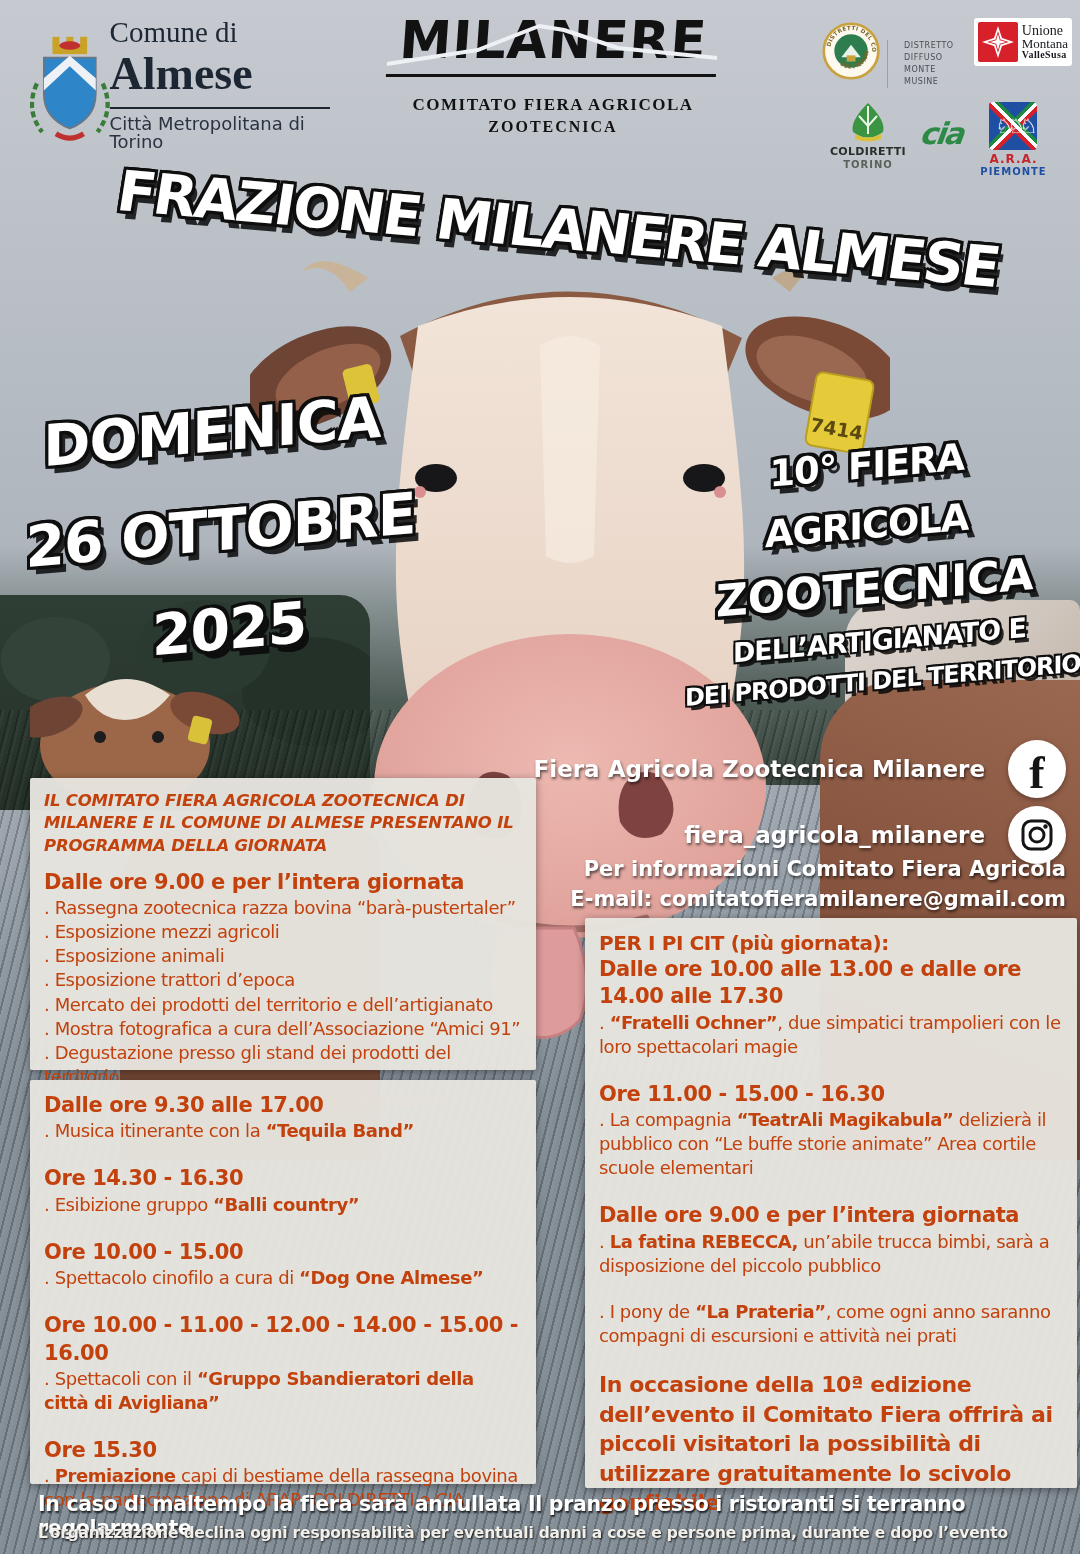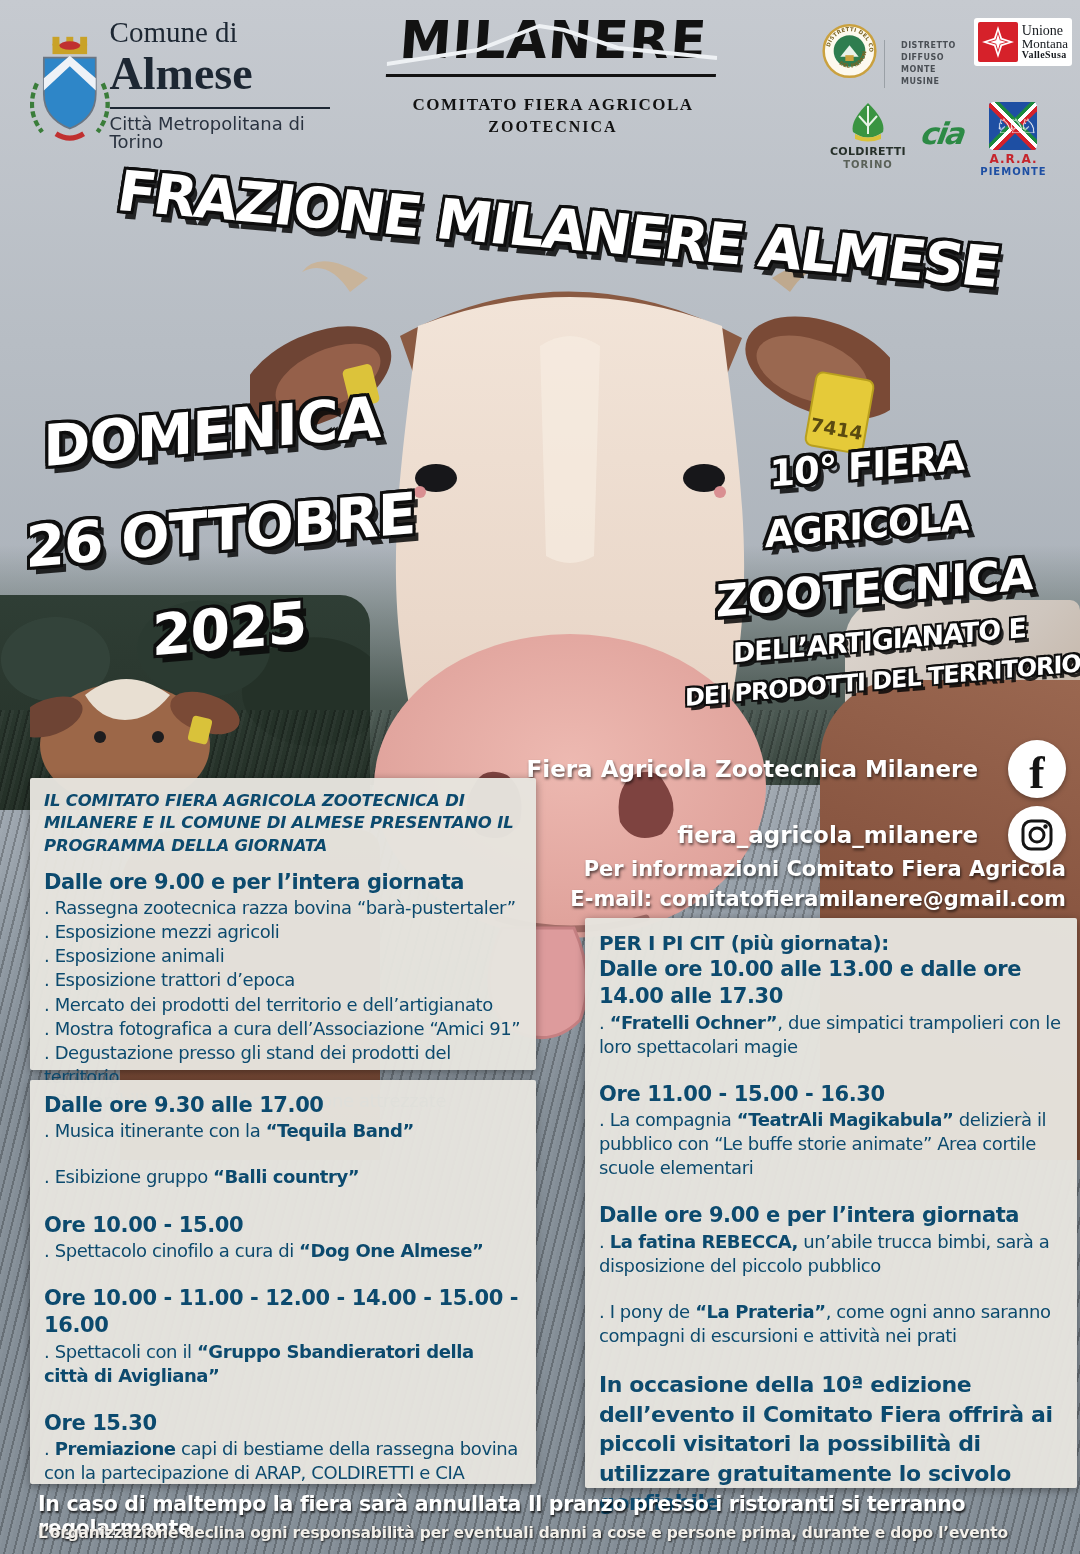--- a/index.html
+++ b/index.html
@@ -36,21 +36,21 @@
   .comune-rule{height:2px;background:#1d2733;margin:10px 0 6px;}
   .comune-l3{font-size:18px;font-family:"DejaVu Sans",sans-serif;color:#2a3340;}
   .logo-milanere{position:absolute;left:388px;top:14px;width:330px;z-index:6;text-align:center;color:#121212;}
   .milanere-word{position:relative;font-size:52px;font-weight:900;letter-spacing:1px;transform:skewX(-4deg);line-height:1;
     border-bottom:3px solid #121212;padding-bottom:8px;}
   .milanere-ridge{position:absolute;left:0;right:0;top:0;height:60px;pointer-events:none;}
   .milanere-sub{font-family:"Liberation Serif",serif;font-weight:bold;font-size:17px;letter-spacing:1.5px;margin-top:18px;}
   .milanere-sub2{font-family:"Liberation Serif",serif;font-weight:bold;font-size:16px;letter-spacing:2px;margin-top:3px;}
   .logos-right{position:absolute;left:822px;top:18px;width:250px;z-index:6;}
   .lr-row1{display:flex;align-items:flex-start;gap:7px;}
-  .distretto-label{font-size:8px;font-weight:bold;color:#4a4f55;letter-spacing:.5px;line-height:1.5;margin-top:22px;border-left:1px solid #9aa0a6;padding-left:16px;}
+  .distretto-label{font-size:8px;font-weight:normal;color:#4a4f55;letter-spacing:.5px;line-height:1.5;margin-top:22px;border-left:1px solid #9aa0a6;padding-left:16px;}
   .unione-card{background:#fff;border-radius:3px;padding:4px;display:flex;gap:4px;align-items:center;margin-left:2px;}
   .unione-sq{width:40px;height:40px;background:#d6212a;border-radius:2px;display:flex;align-items:center;justify-content:center;}
   .unione-text{font-family:"Liberation Serif",serif;color:#15191e;line-height:.95;}
   .unione-l1{font-size:14px;} .unione-l2{font-size:13px;} .unione-l3{font-size:10px;font-weight:bold;letter-spacing:.4px;}
   .lr-row2{display:flex;align-items:flex-start;gap:16px;margin-top:14px;margin-left:8px;}
   .coldiretti{text-align:center;}
   .coldiretti-name{font-size:11px;font-weight:bold;color:#26302a;line-height:1.15;letter-spacing:.3px;}
   .coldiretti-city{font-size:10px;font-weight:bold;color:#5a6158;letter-spacing:1px;}
   .cia{font-size:30px;font-weight:bold;font-style:italic;color:#2c8a45;letter-spacing:-2px;margin-top:14px;transform:skewX(-10deg);}
   .ara{text-align:center;}
@@ -71,27 +71,27 @@
   .date-block{position:absolute;left:18px;top:382px;width:405px;z-index:6;text-align:center;transform:rotate(-5deg);}
   .date-block .dl{font-size:57px;line-height:99px;letter-spacing:-1px;transform:skewX(-5deg);}
   .event-block{position:absolute;left:672px;top:436px;width:402px;z-index:6;text-align:center;transform:rotate(-5deg);}
   .event-block .el1{font-size:37px;line-height:60px;letter-spacing:-1px;transform:skewX(-5deg);}
   .event-block .el2{font-size:44px;line-height:64px;letter-spacing:0px;transform:skewX(-5deg);}
   .event-block .el3{font-size:27px;line-height:42px;letter-spacing:-1px;transform:skewX(-5deg);
     text-shadow:-2px -2px 0 #0e0e0e,2px -2px 0 #0e0e0e,-2px 2px 0 #0e0e0e,2px 2px 0 #0e0e0e,4px 5px 0 rgba(8,8,8,.85);}
   .event-block .el4{font-size:24px;line-height:38px;letter-spacing:-1px;transform:skewX(-5deg);
     text-shadow:-2px -2px 0 #0e0e0e,2px -2px 0 #0e0e0e,-2px 2px 0 #0e0e0e,2px 2px 0 #0e0e0e,4px 5px 0 rgba(8,8,8,.85);}
   
-  .social-row{position:absolute;right:14px;z-index:6;display:flex;align-items:center;gap:30px;}
+  .social-row{position:absolute;right:14px;z-index:6;display:flex;align-items:center;gap:23px;}
   .social-label{color:#fff;font-weight:bold;font-size:23px;text-shadow:1px 2px 3px rgba(0,0,0,.6);}
   .icon-circle{width:58px;height:58px;border-radius:50%;background:#fff;display:flex;align-items:center;justify-content:center;box-shadow:0 2px 5px rgba(0,0,0,.35);}
   .fb-f{font-family:"Liberation Serif",serif;font-weight:bold;font-size:46px;color:#151515;margin-top:6px;}
   .contact{position:absolute;right:14px;top:854px;z-index:6;text-align:right;color:#fff;font-weight:bold;font-size:21px;line-height:1.45;text-shadow:1px 2px 3px rgba(0,0,0,.65);}
   
-  .pbox{position:absolute;background:rgba(230,228,222,.97);color:#0c4a6e;z-index:7;border-radius:2px;
+  .pbox{position:absolute;background:rgba(230,228,222,.97);color:#c2410c;z-index:7;border-radius:2px;
     box-shadow:0 2px 8px rgba(0,0,0,.4);padding:12px 14px;letter-spacing:-.4px;}
   .box1{left:30px;top:778px;width:478px;height:268px;}
   .box2{left:30px;top:1080px;width:478px;height:380px;}
   .boxr{left:585px;top:918px;width:464px;height:546px;}
   .intro{font-style:italic;font-weight:bold;font-size:16.5px;line-height:1.35;letter-spacing:-.2px;}
   .ph{font-weight:bold;font-size:21px;line-height:1.3;}
   .pitem{font-size:18px;line-height:1.34;}
   .pline{font-size:18px;line-height:1.34;margin:0;}
   .sec{margin-top:22px;}
   .sec:first-child{margin-top:0;}
@@ -309,20 +309,21 @@
     <div class="pitem">. Degustazione presso gli stand dei prodotti del territorio</div>
     <div class="pitem">. Disponibilità di aree di ristorazione attrezzate</div>
   </div>
 
   <div class="pbox box2">
     <div class="sec">
       <div class="ph">Dalle ore 9.30 alle 17.00</div>
       <p class="pline"><span>. Musica itinerante con la </span><b>“Tequila Band”</b><span></span></p>
     </div>
     <div class="sec">
+      <div class="ph">Ore 14.30 - 16.30</div>
       <p class="pline"><span>. Esibizione gruppo </span><b>“Balli country”</b><span></span></p>
     </div>
     <div class="sec">
       <div class="ph">Ore 10.00 - 15.00</div>
       <p class="pline"><span>. Spettacolo cinofilo a cura di </span><b>“Dog One Almese”</b><span></span></p>
     </div>
     <div class="sec">
       <div class="ph">Ore 10.00 - 11.00 - 12.00 - 14.00 - 15.00 - 16.00</div>
       <p class="pline"><span>. Spettacoli con il </span><b>“Gruppo Sbandieratori della città di Avigliana”</b><span></span></p>
     </div>

